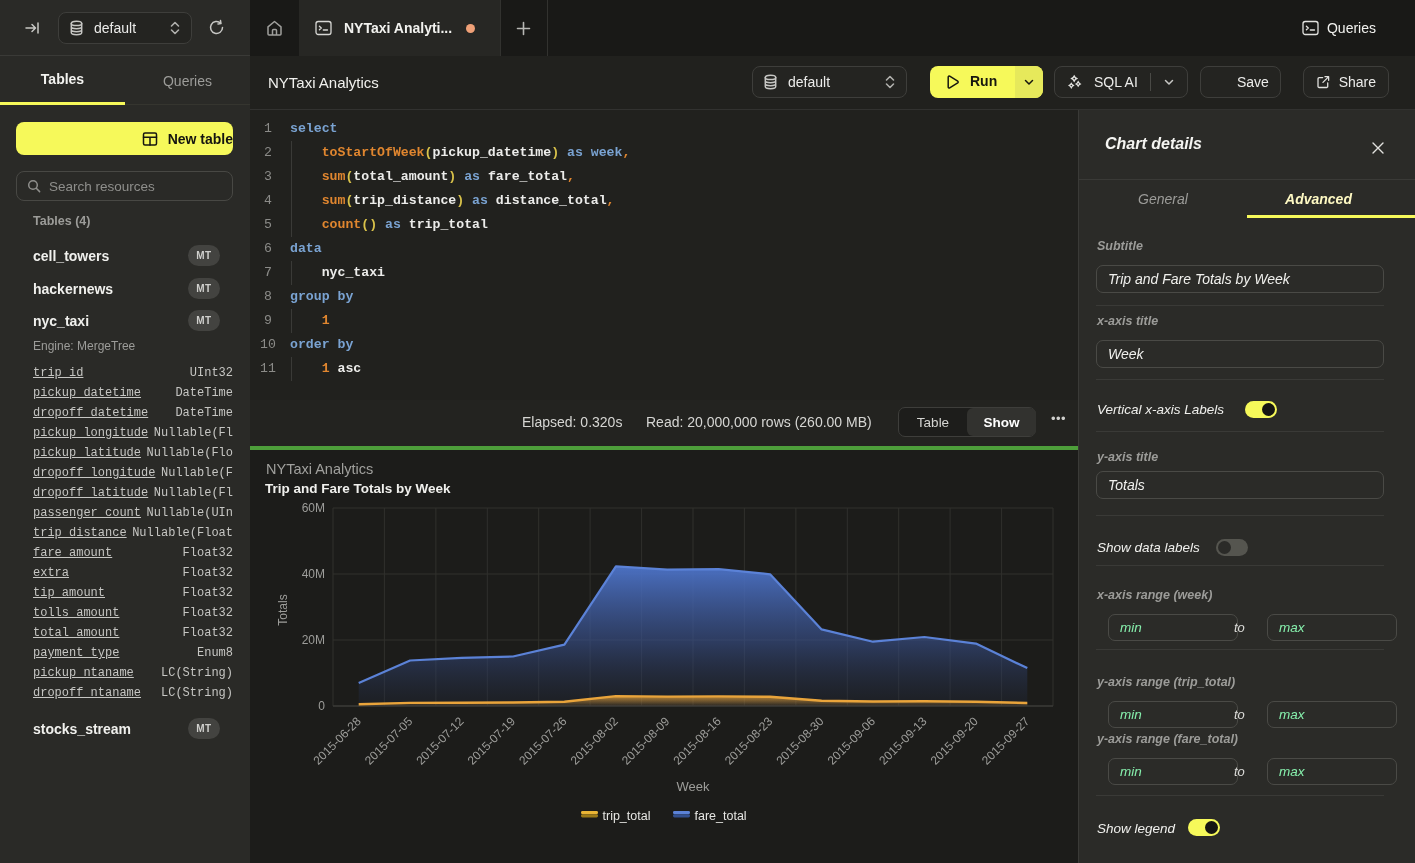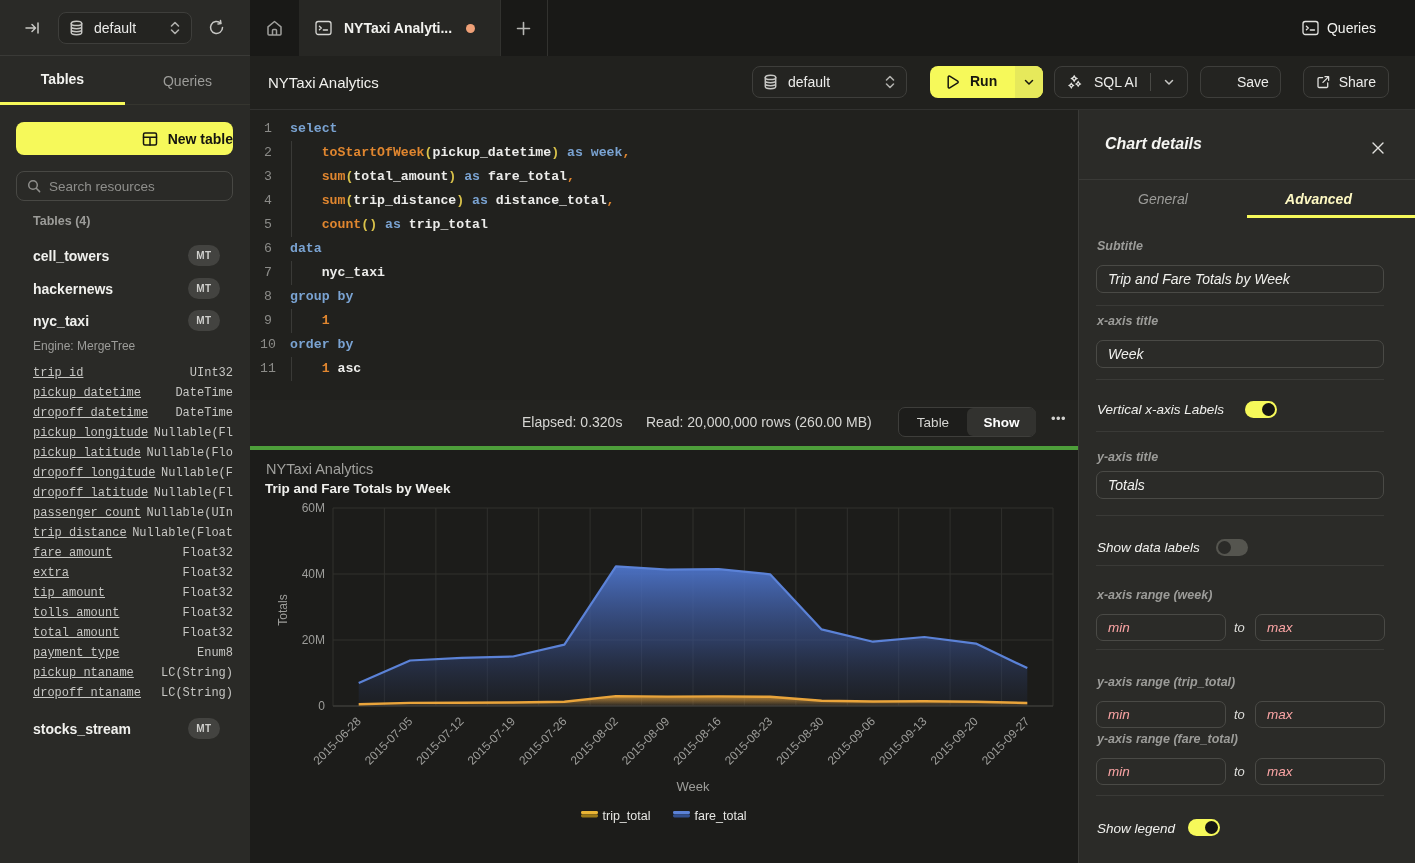--- a/index.html
+++ b/index.html
@@ -89,21 +89,21 @@
 .p-label { position:absolute; left:18px; font-size:12.5px; color:#9c9c99; font-weight:bold; }
 .p-input { position:absolute; left:17px; width:288px; height:28px; border:1px solid #4a4a46; border-radius:7px;
   display:flex; align-items:center; padding:0 11px; font-size:14px; color:#f0f0ed; }
 .p-div { position:absolute; left:17px; width:288px; height:1px; background:#3a3a37; }
 .p-text { position:absolute; left:18px; font-size:13.5px; color:#f0f0ed; }
 .toggle { position:absolute; width:32px; height:17px; border-radius:8.5px; }
 .toggle .knob { position:absolute; top:2px; width:13px; height:13px; border-radius:50%; }
 .ton { background:#f6f95a; } .ton .knob { right:2px; background:#161613; }
 .toff { background:#55554f; } .toff .knob { left:2px; background:#2b2b28; }
 .mini { position:absolute; width:130px; height:27px; border:1px solid #4a4a46; border-radius:7px;
-  display:flex; align-items:center; padding:0 11px; font-size:13.5px; color:#fca5a5; }
+  display:flex; align-items:center; padding:0 11px; font-size:13.5px; color:#86efac;margin-left:12px; }
 .to { position:absolute; font-size:13px; color:#dcdcd9; }
 svg { display:block; }
 </style>
 </head>
 <body>
 <div id="app">
 
   <div class="abs" id="tabstrip"></div>
   <div class="abs" id="topbar-left">
       <div class="abs" style="left:24px;top:20px;">

